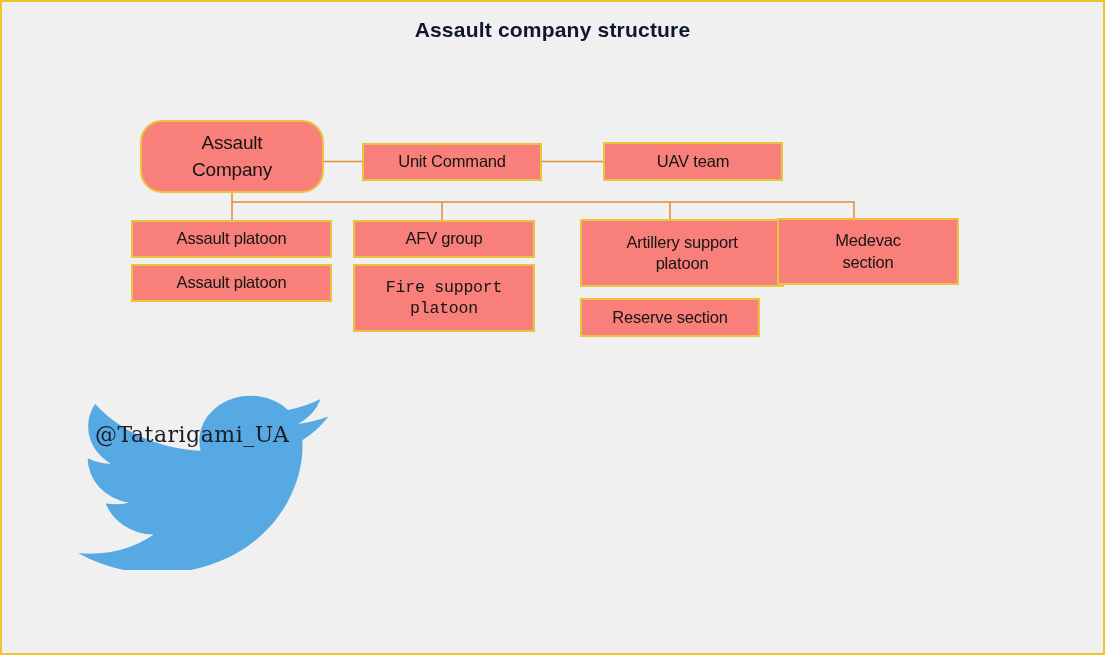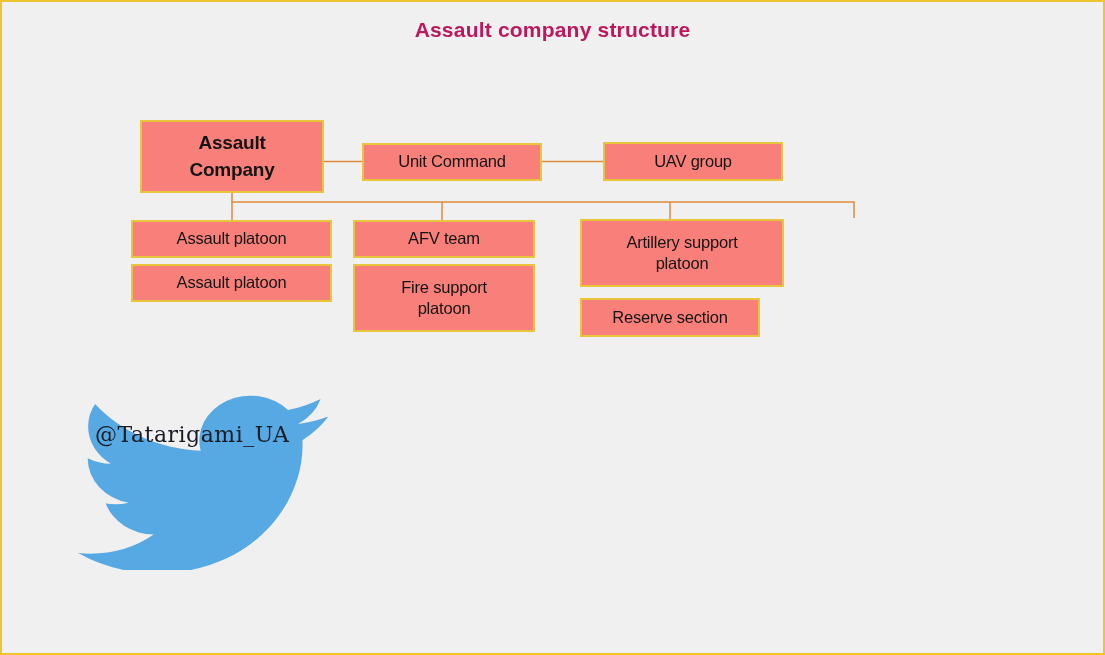--- a/index.html
+++ b/index.html
@@ -19,21 +19,21 @@
   }
   .title {
     position: absolute;
     top: 16px;
     left: 0;
     width: 100%;
     text-align: center;
     font-size: 21px;
     font-weight: bold;
     letter-spacing: 0.2px;
-    color: #be185d;
+    color: #0f172a;
   }
   .connectors {
     position: absolute;
     top: 0;
     left: 0;
     pointer-events: none;
   }
   .connectors line {
     stroke: var(--connector, #df8a3c);
     stroke-width: 1.5;
@@ -47,23 +47,24 @@
     font-size: 16.5px;
     line-height: 1.28;
     letter-spacing: -0.2px;
     display: flex;
     align-items: center;
     justify-content: center;
     text-align: center;
     white-space: pre-line;
   }
   .node--lead {
-    font-weight: bold;
+    font-weight: normal;
     font-size: 19px;
     line-height: 1.4;
+    border-radius: 22px;
   }
   .bird {
     position: absolute;
     left: 76px;
     top: 386px;
   }
   .bird path {
     fill: var(--twitter-blue, #56a9e2);
   }
   .handle {
@@ -91,33 +92,35 @@
     <line x1="440" y1="200" x2="440" y2="218"></line>
     <line x1="668" y1="200" x2="668" y2="217"></line>
     <line x1="852" y1="200" x2="852" y2="216"></line>
   </svg>
 
   <div class="node node--lead" style="left:138px; top:118px; width:184px; height:73px;">Assault
 Company</div>
 
   <div class="node" style="left:360px; top:141px; width:180px; height:38px;">Unit Command</div>
 
-  <div class="node" style="left:601px; top:140px; width:180px; height:39px;">UAV group</div>
+  <div class="node" style="left:601px; top:140px; width:180px; height:39px;">UAV team</div>
 
   <div class="node" style="left:129px; top:218px; width:201px; height:38px;">Assault platoon</div>
 
-  <div class="node" style="left:351px; top:218px; width:182px; height:38px;">AFV team</div>
+  <div class="node" style="left:351px; top:218px; width:182px; height:38px;">AFV group</div>
 
   <div class="node" style="left:578px; top:217px; width:204px; height:68px;">Artillery support
 platoon</div>
 
+  <div class="node" style="left:775px; top:216px; width:182px; height:67px;">Medevac
+section</div>
 
   <div class="node" style="left:129px; top:262px; width:201px; height:38px;">Assault platoon</div>
 
-  <div class="node" style="left:351px; top:262px; width:182px; height:68px;">Fire support
+  <div class="node" style="left:351px; top:262px; width:182px; height:68px;font-family:Liberation Mono, monospace;">Fire support
 platoon</div>
 
   <div class="node" style="left:578px; top:296px; width:180px; height:39px;">Reserve section</div>
 
   <svg class="bird" width="250" height="182" viewBox="0 1.4 24 20" preserveAspectRatio="none">
     <path d="M23.953 4.57a10 10 0 01-2.825.775 4.958 4.958 0 002.163-2.723c-.951.555-2.005.959-3.127 1.184a4.92 4.92 0 00-8.384 4.482C7.69 8.095 4.067 6.13 1.64 3.162a4.822 4.822 0 00-.666 2.475c0 1.71.87 3.213 2.188 4.096a4.904 4.904 0 01-2.228-.616v.06a4.923 4.923 0 003.946 4.827 4.996 4.996 0 01-2.212.085 4.936 4.936 0 004.604 3.417 9.867 9.867 0 01-6.102 2.105c-.39 0-.779-.023-1.17-.067a13.995 13.995 0 007.557 2.209c9.053 0 13.998-7.496 13.998-13.985 0-.21 0-.42-.015-.63A9.935 9.935 0 0024 4.59z"></path>
   </svg>
 
   <div class="handle">@Tatarigami_UA</div>
 

